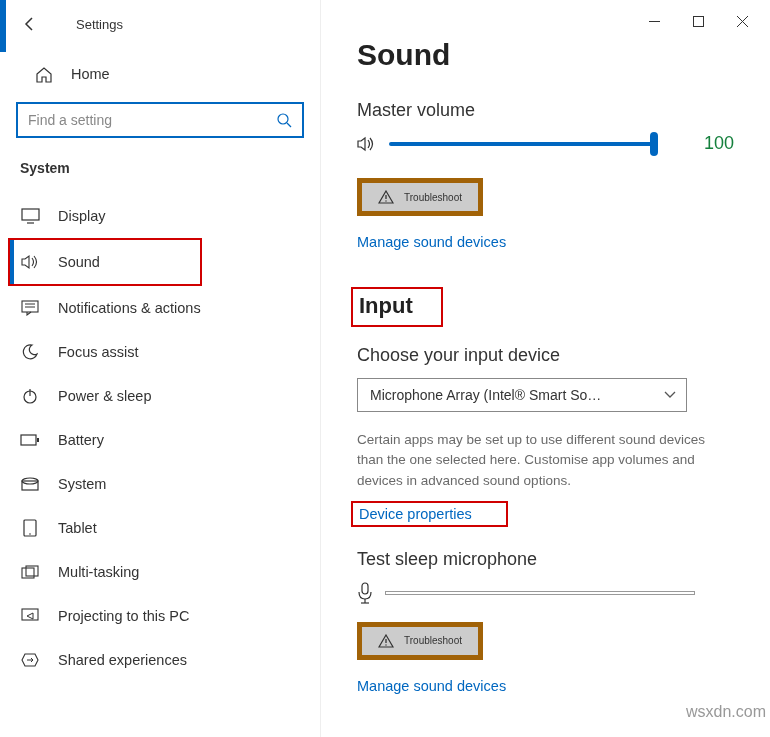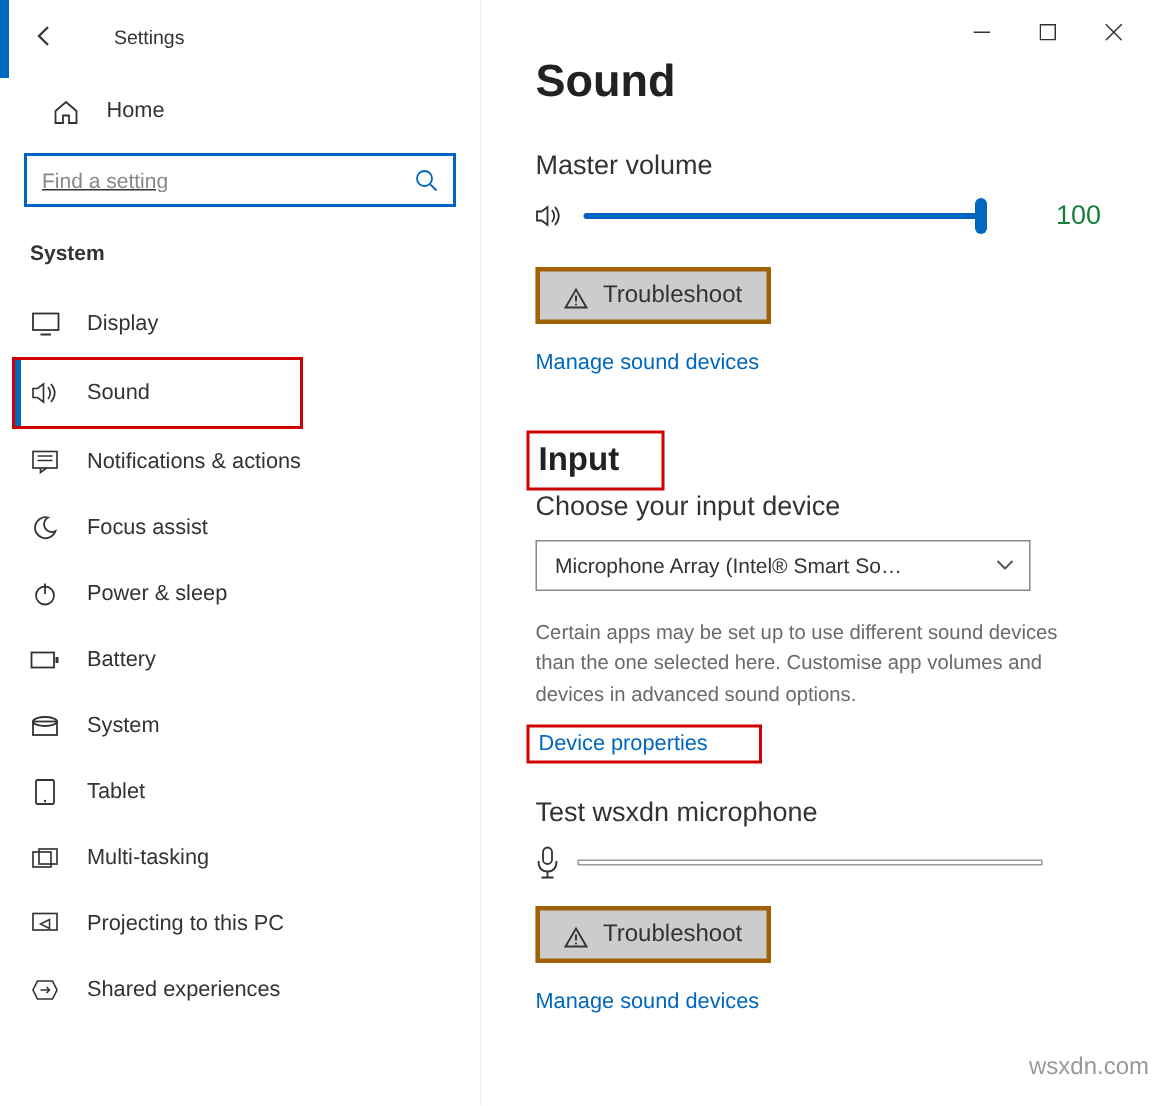--- a/index.html
+++ b/index.html
@@ -7,21 +7,21 @@
     
     .sidebar { width: 320px; background: #fff; display: flex; flex-direction: column; padding: 0; }
     .titlebar { display: flex; align-items: center; padding: 14px 16px 8px 20px; gap: 36px; }
     .back-btn { width: 20px; height: 20px; display: flex; align-items: center; justify-content: center; cursor: pointer; }
     .app-title { font-size: 13px; color: #333; }
     
     .home-row { display: flex; align-items: flex-start; gap: 18px; padding: 10px 35px; margin-top: 14px; cursor: pointer; }
     .home-row .label { font-size: 14.5px; color: #333; }
     
     .search-box { margin: 8px 16px 0 16px; border: 2px solid #0067c0; height: 36px; display: flex; align-items: center; padding: 0 10px; }
-    .search-box input { border: none; outline: none; flex: 1; font-size: 14px; color: #333; text-decoration: underline; }
+    .search-box input { border: none; outline: none; flex: 1; font-size: 14px; color: #333; }
     .search-box input::placeholder { color: #888; }
     
     .category-header { padding: 22px 20px 6px 20px; font-size: 14px; font-weight: 600; color: #333; }
     
     .nav-list { margin-top: 12px; }
     .nav-item { display: flex; align-items: center; gap: 18px; padding: 12px 20px; cursor: pointer; position: relative; font-size: 14.5px; color: #333; }
     .nav-item.active::before { content: ""; position: absolute; left: 0; top: 0; bottom: 0; width: 4px; background: #0067c0; }
     .nav-item .icon { width: 20px; height: 20px; display: flex; align-items: center; justify-content: center; flex-shrink: 0; }
     
     .red-box-nav { border: 2px solid #d00000; margin-left: 8px; margin-right: 118px; padding-left: 10px !important; }
@@ -33,25 +33,25 @@
     .content { padding: 38px 36px 0 36px; }
     .page-title { font-size: 30px; font-weight: 600; color: #222; margin-bottom: 28px; }
     
     .section-label { font-size: 18px; color: #333; margin-bottom: 12px; }
     
     .volume-row { display: flex; align-items: center; gap: 12px; margin-bottom: 24px; }
     .slider-track { flex: 1; height: 4px; background: #0067c0; position: relative; border-radius: 2px; }
     .slider-thumb { position: absolute; right: 0; top: -10px; width: 8px; height: 24px; background: #0067c0; border-radius: 4px; }
     .volume-val { font-size: 18px; color: #15803d; margin-left: 24px; min-width: 40px; text-align: right; }
     
-    .btn { display: inline-flex; align-items: flex-end; gap: 10px; background: #ccc; border: 3px solid #a16207; padding: 7px 16px; font-size: 16px; color: #333; cursor: pointer; }
+    .btn { display: inline-flex; align-items: center; gap: 10px; background: #ccc; border: 5px solid #a16207; padding: 7px 16px; font-size: 10px; color: #333; cursor: pointer; }
     
     .link { color: #0067c0; font-size: 14.5px; cursor: pointer; display: inline-block; margin-top: 18px; }
     
-    .section-title { font-size: 22px; font-weight: 600; color: #222; margin-top: 36px; display: inline-block; }
+    .section-title { font-size: 22px; font-weight: 600; color: #222; margin-top: 36px; margin-bottom: 18px; display: inline-block; }
     .red-box-title { border: 2px solid #d00000; padding: 4px 28px 6px 6px; margin-left: -6px; }
     
     .select-box { width: 330px; height: 34px; border: 1px solid #888; display: flex; align-items: center; justify-content: space-between; padding: 0 10px 0 12px; font-size: 14px; color: #333; cursor: pointer; margin-top: 8px; }
     
     .help-text { font-size: 13.5px; color: #6a6a6a; line-height: 1.5; margin-top: 18px; max-width: 410px; }
     
     .red-box-link { border: 2px solid #d00000; padding: 3px 34px 3px 6px; margin-top: 10px; margin-left: -6px; }
     
     .mic-test { display: flex; align-items: center; gap: 12px; margin-top: 10px; }
     .mic-bar { flex: 1; height: 4px; border: 1px solid #999; max-width: 310px; }
@@ -263,21 +263,21 @@
           <svg width="12" height="8" viewBox="0 0 12 8">
             <path d="M1 1 L6 6 L11 1" stroke="#555" stroke-width="1.3" fill="none"></path>
           </svg>
         </span>
     </div>
 
     <div class="help-text">Certain apps may be set up to use different sound devices than the one selected here. Customise app volumes and devices in advanced sound options.</div>
 
     <div><a class="link red-box-link">Device properties</a></div>
 
-    <div class="section-label" style="margin-top:22px">Test wsxdn microphone</div>
+    <div class="section-label" style="margin-top:22px">Test sleep microphone</div>
     <div class="mic-test">
       <span>
           <svg width="16" height="22" viewBox="0 0 16 22">
             <rect x="5" y="1" width="6" height="11" rx="3" stroke="#333" stroke-width="1.2" fill="none"></rect>
             <path d="M2 10 Q2 17 8 17 Q14 17 14 10" stroke="#333" stroke-width="1.2" fill="none"></path>
             <line x1="8" y1="17" x2="8" y2="21" stroke="#333" stroke-width="1.2"></line>
             <line x1="4" y1="21" x2="12" y2="21" stroke="#333" stroke-width="1.2"></line>
           </svg>
         </span>
       <div class="mic-bar"></div>

